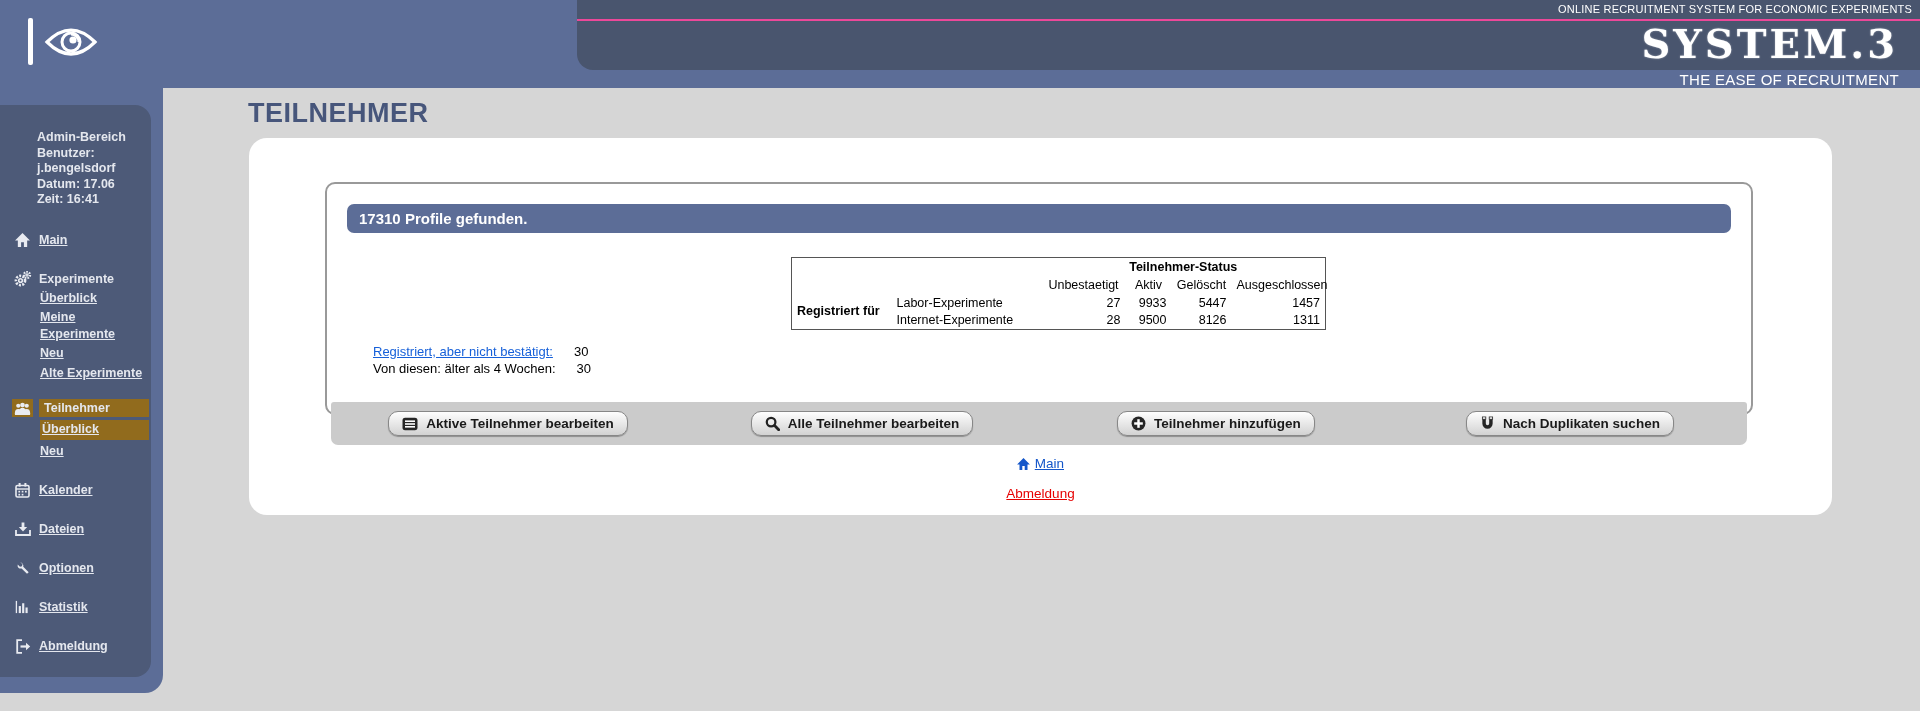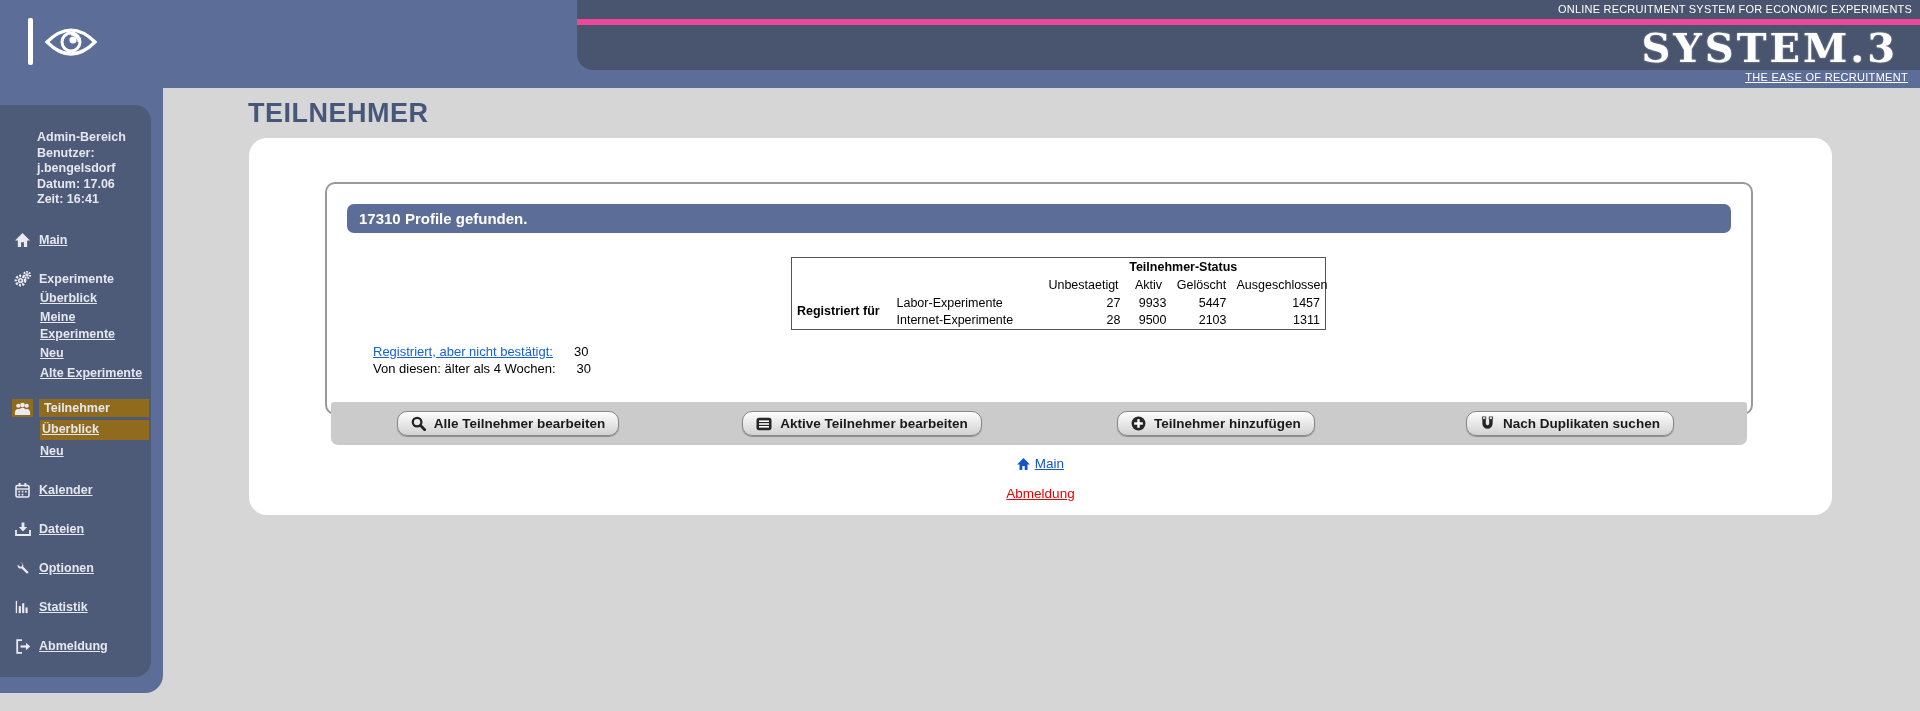--- a/index.html
+++ b/index.html
@@ -10,24 +10,24 @@
     font-family:"Liberation Sans", sans-serif;
   }
 
   
   .header-bar { position:absolute; left:0; top:0; width:1920px; height:88px; background:#5c6d97; }
   .side-wrap  { position:absolute; left:0; top:0; width:163px; height:693px; background:#5c6d97;
                 border-radius:0 0 18px 0; }
   .dark-panel { position:absolute; left:577px; top:0; width:1343px; height:70px;
                 background:#49556e; border-radius:0 0 0 16px; color:#fff; text-align:right; }
   .tagline-top { font-size:11px; line-height:19px; padding-right:8px; letter-spacing:.2px;
-                 border-bottom:6px solid #ec4899; }
+                 border-bottom:2px solid #ec4899; }
   .logo-text  { font-family:"DejaVu Serif", serif; font-weight:bold; font-size:40px; line-height:46px;
                 letter-spacing:3px; padding-right:22px; text-shadow:0 0 2px rgba(255,255,255,.45); }
-  .tagline-bottom { position:absolute; right:12px; top:71px; color:#fff; font-size:11px; letter-spacing:.3px;text-decoration:underline; }
+  .tagline-bottom { position:absolute; right:21px; top:71px; color:#fff; font-size:15px; letter-spacing:.3px; }
   .logo-mark { position:absolute; left:28px; top:18px; display:flex; align-items:center; gap:11px; }
   .logo-bar  { width:5px; height:47px; background:#fff; border-radius:2px; }
 
   
   .sidebar { position:absolute; left:0; top:105px; width:151px; height:572px;
              background:#4d5a78; border-radius:0 16px 16px 0;
              color:#e4e7ee; font-size:12.5px; font-weight:bold; }
   .side-info { margin:25px 2px 0 37px; line-height:15.5px; }
   .side-item { display:flex; align-items:center; gap:6px; padding-left:12px; margin-top:24px; }
   .side-item .ico { width:21px; height:16px; display:flex; align-items:center; justify-content:center;
@@ -258,56 +258,56 @@
           <td>Labor-Experimente</td>
           <td class="num">27</td>
           <td class="num">9933</td>
           <td class="num">5447</td>
           <td class="num">1457</td>
         </tr>
         <tr>
           <td>Internet-Experimente</td>
           <td class="num">28</td>
           <td class="num">9500</td>
-          <td class="num">2103</td>
+          <td class="num">8126</td>
           <td class="num">1311</td>
         </tr>
       </tbody>
         </table>
 
       <div class="reg-links">
         <div>
           <a href="#">Registriert, aber nicht bestätigt:</a><span class="val">30</span>
         </div>
         <div>
           <span>Von diesen: älter als 4 Wochen:</span><span class="val">30</span>
         </div>
       </div>
     </div>
 
     <div class="box-foot">
-      <button class="btn">
-        <span class="bico">
-          <svg width="15" height="15" viewBox="0 0 16 16">
-            <circle cx="6.5" cy="6.5" r="4.6" fill="none" stroke="#222" stroke-width="2.4"></circle>
-            <path d="M10.2 10.2 L14.6 14.6" stroke="#222" stroke-width="3" stroke-linecap="round"></path>
-          </svg>
-        </span>
-        <span>Alle Teilnehmer bearbeiten</span>
-      </button>
       <button class="btn">
         <span class="bico">
           <svg width="16" height="14" viewBox="0 0 16 14">
             <rect x="0.5" y="0.8" width="15" height="12.4" rx="2.6" fill="#262626"></rect>
             <rect x="3" y="3.4" width="10" height="1.6" fill="#fff"></rect>
             <rect x="3" y="6.2" width="10" height="1.6" fill="#fff"></rect>
             <rect x="3" y="9" width="10" height="1.6" fill="#fff"></rect>
           </svg>
         </span>
         <span>Aktive Teilnehmer bearbeiten</span>
+      </button>
+      <button class="btn">
+        <span class="bico">
+          <svg width="15" height="15" viewBox="0 0 16 16">
+            <circle cx="6.5" cy="6.5" r="4.6" fill="none" stroke="#222" stroke-width="2.4"></circle>
+            <path d="M10.2 10.2 L14.6 14.6" stroke="#222" stroke-width="3" stroke-linecap="round"></path>
+          </svg>
+        </span>
+        <span>Alle Teilnehmer bearbeiten</span>
       </button>
       <button class="btn">
         <span class="bico">
           <svg width="15" height="15" viewBox="0 0 16 16">
             <circle cx="8" cy="8" r="7.4" fill="#262626"></circle>
             <rect x="6.7" y="3.4" width="2.6" height="9.2" fill="#fff"></rect>
             <rect x="3.4" y="6.7" width="9.2" height="2.6" fill="#fff"></rect>
           </svg>
         </span>
         <span>Teilnehmer hinzufügen</span>

